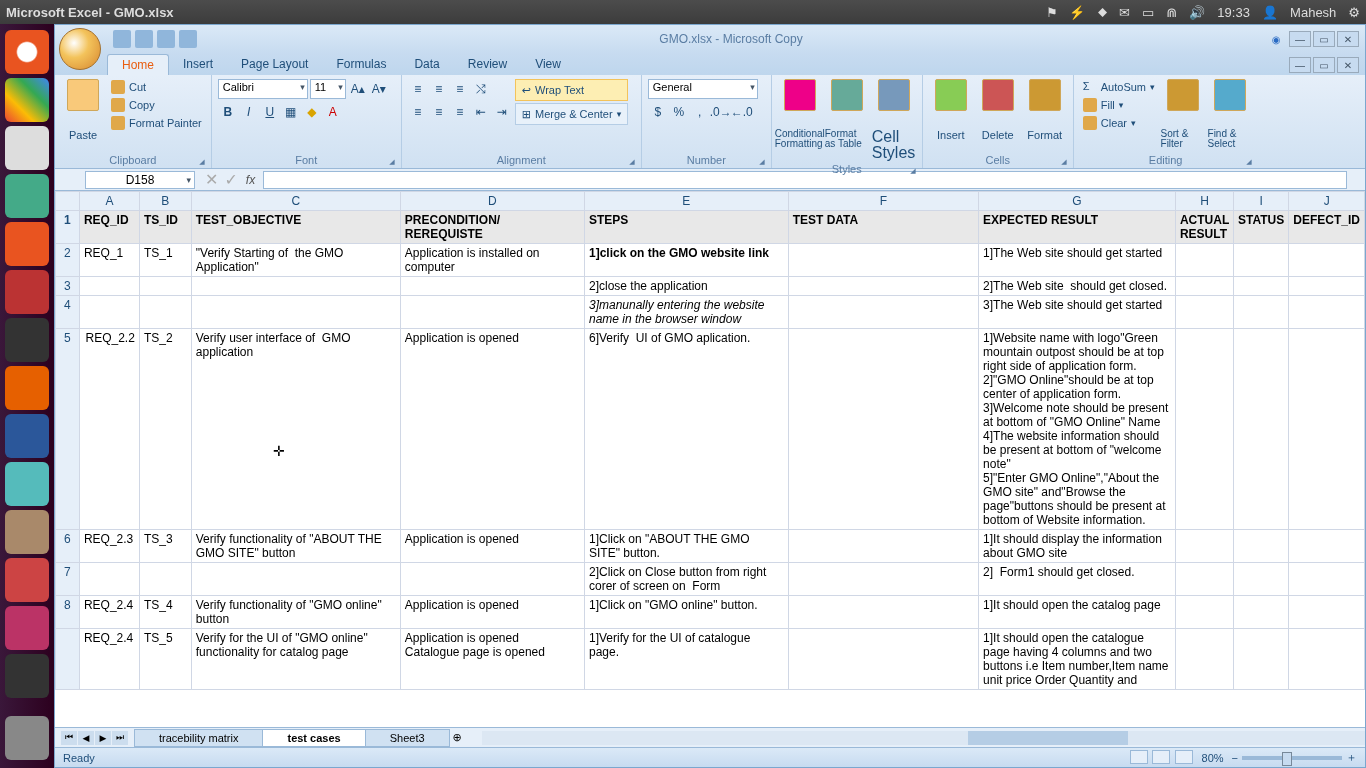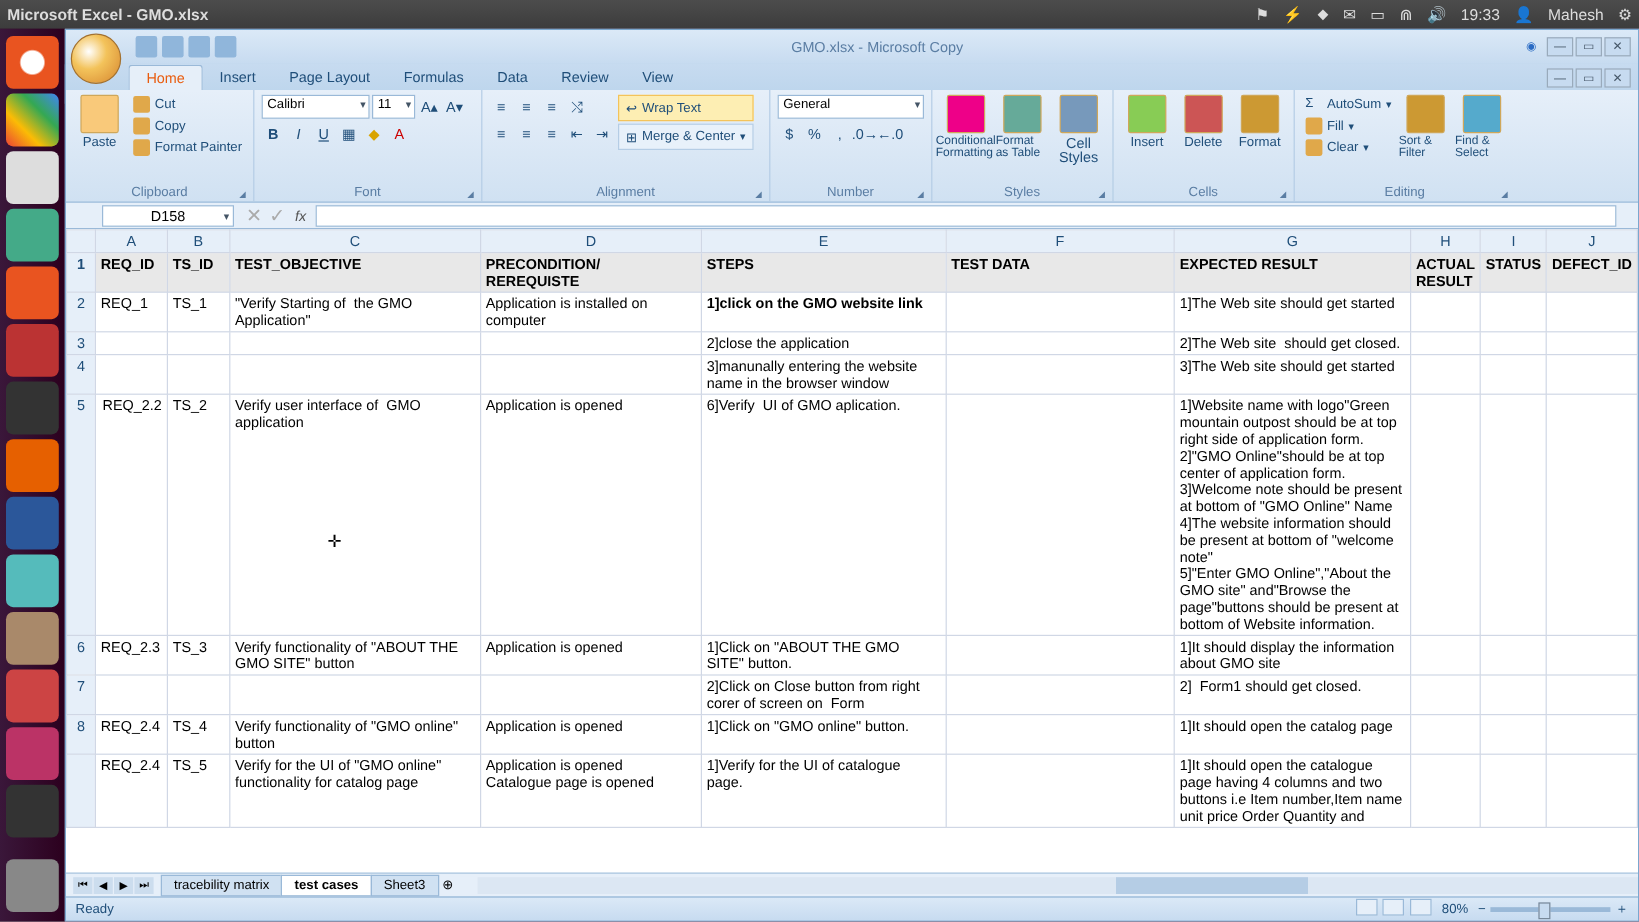--- a/index.html
+++ b/index.html
@@ -46,21 +46,21 @@
 .ribtabs { height:22px; display:flex; align-items:flex-end; padding-left:52px; background:linear-gradient(#c7dbf0,#bed6ed);}
 .ribtabs .tab{padding:3px 14px;font-size:12px;color:#1f4e79;cursor:default;}
 .ribtabs .tab.active{background:#e6eff9;border:1px solid #9ab9d8;border-bottom:none;border-radius:3px 3px 0 0;color:#e95d0f;font-weight:normal;}
 
 
 .ribbon { height:94px; background:linear-gradient(#e6eff9,#d0e1f2); border-bottom:1px solid #9ab9d8; display:flex;}
 .group{border-right:1px solid #b5cde5;display:flex;flex-direction:column;padding:2px 4px 0;}
 .group .body{flex:1;display:flex;align-items:flex-start;gap:3px;padding:2px;}
 .group .label{font-size:11px;color:#5a7da3;text-align:center;padding-bottom:2px;position:relative;}
 .group .label::after{content:"◢";font-size:7px;position:absolute;right:2px;bottom:2px;color:#5a7da3;}
-.bigbtn{display:flex;flex-direction:column;align-items:center;width:44px;font-size:11px;color:#1f4e79;gap:2px;}
+.bigbtn{display:flex;flex-direction:column;align-items:center;width:44px;font-size:11px;color:#1f4e79;gap:18px;}
 .bigbtn .ico{width:32px;height:32px;background:#f9c97a;border:1px solid #cfa75a;border-radius:2px;}
 .smbtns{display:flex;flex-direction:column;gap:2px;font-size:11px;color:#1f4e79;}
 .smbtns div{display:flex;align-items:center;gap:4px;white-space:nowrap;padding:1px 3px;}
 .smbtns .mi{width:14px;height:14px;background:#e0a84a;display:inline-block;border-radius:2px;}
 .font-row{display:flex;gap:2px;align-items:center;}
 .combo{height:20px;background:#fff;border:1px solid #9ab9d8;font-size:11px;padding:1px 14px 1px 4px;position:relative;}
 .combo::after{content:"▾";position:absolute;right:2px;top:2px;font-size:9px;color:#456;}
 .btnrow{display:flex;gap:1px;}
 .btnrow span{width:20px;height:20px;border:1px solid transparent;display:flex;align-items:center;justify-content:center;font-size:12px;color:#1f4e79;}
 
@@ -85,21 +85,21 @@
 .hdr-row td{background:#e8e8e8;font-weight:bold;border:1px solid #000;}
 .data-row td{border:1px solid #000;}
 col.ca{width:60px;} col.cb{width:52px;} col.cc{width:210px;} col.cd{width:185px;}
 col.ce{width:205px;} col.cf{width:192px;} col.cg{width:198px;} col.ch{width:48px;}
 col.ci{width:50px;} col.cj{width:54px;}
 
 
 .sheettabs{height:20px;background:#e6eff9;display:flex;align-items:center;border-top:1px solid #9ab9d8;font-size:11px;}
 .sheettabs .nav{display:flex;gap:1px;margin:0 6px;}
 .sheettabs .nav span{width:16px;height:14px;background:#cde;display:flex;align-items:center;justify-content:center;font-size:9px;}
-.sheettabs .stab{padding:2px 10px;background:#d0e1f2;border:1px solid #9ab9d8;margin-right:-1px;}
+.sheettabs .stab{padding:2px 24px;background:#d0e1f2;border:1px solid #9ab9d8;margin-right:-1px;}
 .sheettabs .stab.active{background:#fff;font-weight:bold;}
 .sheettabs .hscroll{flex:1;margin-left:20px;height:14px;background:#dce7f3;position:relative;}
 .sheettabs .hscroll .thumb{position:absolute;left:55%;width:160px;height:100%;background:#b5cde5;}
 
 
 .status{height:20px;background:linear-gradient(#dbe9f7,#c7dbf0);display:flex;align-items:center;font-size:11px;color:#1f4e79;padding:0 8px;border-top:1px solid #9ab9d8;}
 .status .spacer{flex:1;}
 .status .vbtns span{width:18px;height:14px;border:1px solid #9ab9d8;display:inline-block;margin-right:1px;background:#e6eff9;}
 .status .zoom{display:flex;align-items:center;gap:4px;margin-left:8px;}
 .status .slider{width:100px;height:4px;background:#9ab9d8;position:relative;}
@@ -264,21 +264,21 @@
               <span>Merge &amp; Center</span>
               <span style="font-size:9px;">▾</span>
             </div>
         </div>
       </div>
       <div class="label">Alignment</div>
     </div>
 
     <div class="group" style="min-width:130px;">
       <div class="body" style="flex-direction:column;gap:3px;">
-        <div class="combo" style="width:122px;">General</div>
+        <div class="combo" style="width:110px;">General</div>
         <div class="btnrow">
           <span>$</span>
             <span>%</span>
           <span>,</span>
           <span>.0→</span>
             <span>←.0</span>
         </div>
       </div>
       <div class="label">Number</div>
     </div>
@@ -288,21 +288,21 @@
         <div class="bigbtn">
             <div class="ico" style="background:#e08;"></div>
             <span style="font-size:10px;line-height:1;">Conditional Formatting</span>
           </div>
         <div class="bigbtn">
             <div class="ico" style="background:#6a9;"></div>
             <span style="font-size:10px;line-height:1;">Format as Table</span>
           </div>
         <div class="bigbtn">
             <div class="ico" style="background:#79b;"></div>
-            <span style="font-size:12px;line-height:1;text-align:center;">Cell Styles</span>
+            <span style="font-size:16px;line-height:1;">Cell Styles</span>
           </div>
       </div>
       <div class="label">Styles</div>
     </div>
 
     <div class="group">
       <div class="body">
         <div class="bigbtn">
             <div class="ico" style="background:#8c5;"></div>
             <span>Insert</span>
@@ -428,21 +428,21 @@
             <td style="white-space: pre-wrap;"></td>
             <td style="white-space: pre-wrap;"></td>
             <td style="white-space: pre-wrap;"></td>
           </tr>
           <tr class="data-row">
             <td class="rh">4</td>
             <td style="white-space: pre-wrap;"></td>
             <td style="white-space: pre-wrap;"></td>
             <td style="white-space: pre-wrap;"></td>
             <td style="white-space: pre-wrap;"></td>
-            <td style="white-space: pre-wrap;">3]manunally entering the website name in the browser window</td>
+            <td style="white-space: pre-wrap; font-style: italic;">3]manunally entering the website name in the browser window</td>
             <td style="white-space: pre-wrap;"></td>
             <td style="white-space: pre-wrap;">3]The Web site should get started</td>
             <td style="white-space: pre-wrap;"></td>
             <td style="white-space: pre-wrap;"></td>
             <td style="white-space: pre-wrap;"></td>
           </tr>
           <tr class="data-row">
             <td class="rh">5</td>
             <td style="white-space: pre-wrap; text-align: right;">REQ_2.2</td>
             <td style="white-space: pre-wrap;">TS_2</td>

